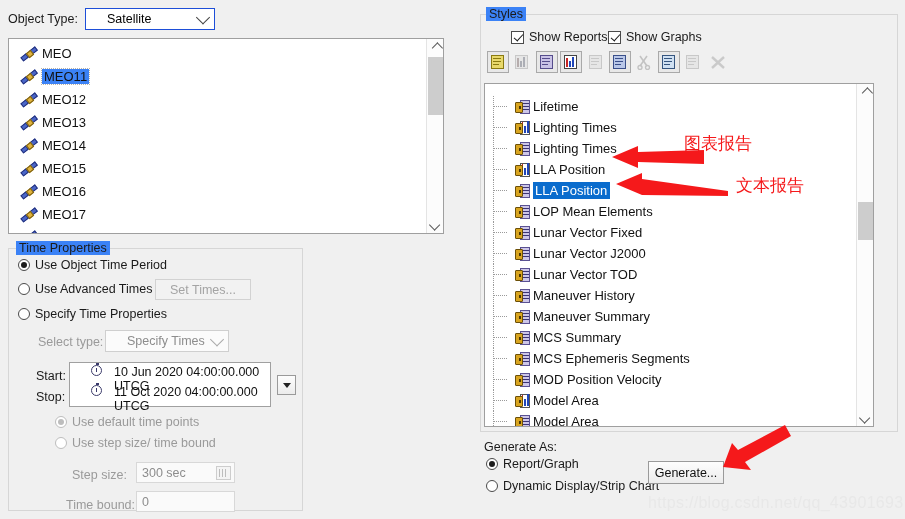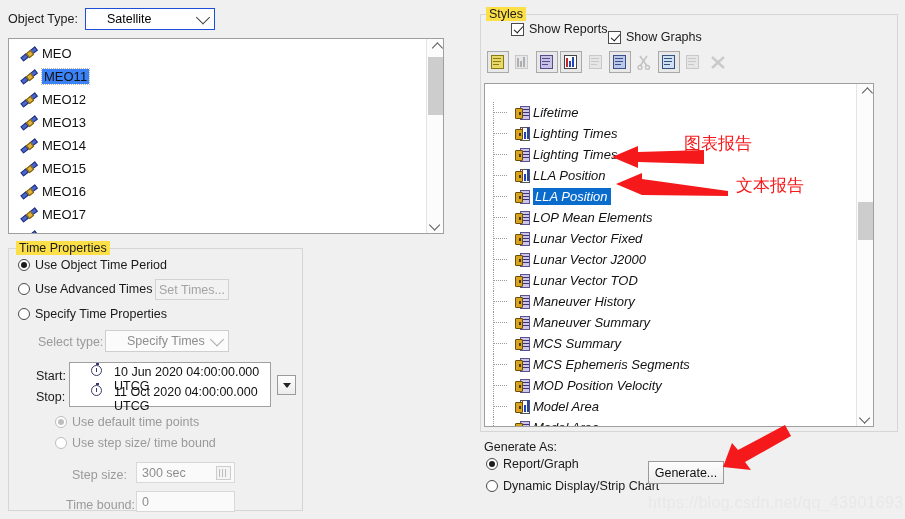--- a/index.html
+++ b/index.html
@@ -65,21 +65,21 @@
   .btn {
     position: absolute; background: linear-gradient(#fdfdfd, #ececec);
     border: 1px solid #9a9a9a; box-sizing: border-box;
     display: flex; align-items: center; justify-content: center;
     font-size: 12.5px; color: #111;
   }
   .btn.disabled { color: #a4a4a4; background: #f2f2f2; border-color: #d2d2d2; }
 
   .groupbox { position: absolute; border: 1px solid #d6d6d6; box-sizing: border-box; }
   .grouptitle {
-    position: absolute; background: #fde047; padding: 0 3px;
+    position: absolute; background: #3b82f6; padding: 0 3px;
     font-size: 12.5px; color: #1a1a1a;
   }
 
   
   .listbox {
     position: absolute; background: #fff; border: 1px solid #9f9f9f;
     box-sizing: border-box; overflow: hidden;
   }
   .listrow { display: flex; align-items: center; height: 23px; padding-left: 12px; text-align: right; }
   .listrow .txt { font-size: 13px; color: #111; margin-left: 4px; white-space: nowrap; }
@@ -315,21 +315,21 @@
 
   <div class="radio on" style="left:18px; top:258px;">
     <span class="dot"></span>
     <span class="label">Use Object Time Period</span>
   </div>
 
   <div class="radio" style="left:18px; top:282px;">
     <span class="dot"></span>
     <span class="label">Use Advanced Times</span>
   </div>
-  <div class="btn disabled" style="left:155px; top:279px; width:74px; height:21px;text-align:center;">Set Times...</div>
+  <div class="btn disabled" style="left:155px; top:279px; width:96px; height:21px;text-align:center;">Set Times...</div>
 
   <div class="radio" style="left:18px; top:307px;">
     <span class="dot"></span>
     <span class="label">Specify Time Properties</span>
   </div>
 
   <div class="label disabled" style="position:absolute; left:38px; top:335px;">Select type:</div>
   <div class="combo disabled" style="left:105px; top:330px; width:124px; height:22px;">
     <span>Specify Times</span>
     <span class="chev"></span>
@@ -368,21 +368,21 @@
   </div>
 
   <div class="label disabled" style="position:absolute; left:66px; top:498px;">Time bound:</div>
   <div class="txtbox disabled" style="left:136px; top:491px; width:99px; height:21px;">
     <span>0</span>
   </div>
 
   <div class="groupbox" style="left:480px; top:14px; width:418px; height:418px;"></div>
   <div class="grouptitle" style="left:486px; top:7px;">Styles</div>
 
-  <div class="check on" style="left:511px; top:22px;justify-content:center;">
+  <div class="check on" style="left:511px; top:30px;justify-content:center;">
     <span class="box"></span>
     <span class="label">Show Reports</span>
   </div>
   <div class="check on" style="left:608px; top:30px;">
     <span class="box"></span>
     <span class="label">Show Graphs</span>
   </div>
 
   <div id="styles-toolbar">
       <div class="tbtn act" style="left: 487px; top: 51px;">
@@ -459,21 +459,21 @@
       </div>
       <div class="tbtn" style="left: 706.6px; top: 51px;">
         <span class="tb-ic tb-dim"><svg width="16" height="15">
             <line x1="2" y1="2" x2="14" y2="13" stroke="#8f8f8f" stroke-width="2.4"></line>
             <line x1="14" y1="2" x2="2" y2="13" stroke="#8f8f8f" stroke-width="2.4"></line>
           </svg></span>
       </div>
     </div>
 
   <div class="listbox" style="left:484px; top:83px; width:390px; height:344px;">
-    <div id="style-rows" style="padding-top:18px;font-style:italic;">
+    <div id="style-rows" style="padding-top:12px;">
         <div class="streerow">
           <span class="dline"></span>
           <span class="ic ic-report">
             <span class="doc"></span>
             <span class="lock"></span>
           </span>
           <span class="stxt">Lifetime</span>
         </div>
         <div class="streerow">
           <span class="dline"></span>

